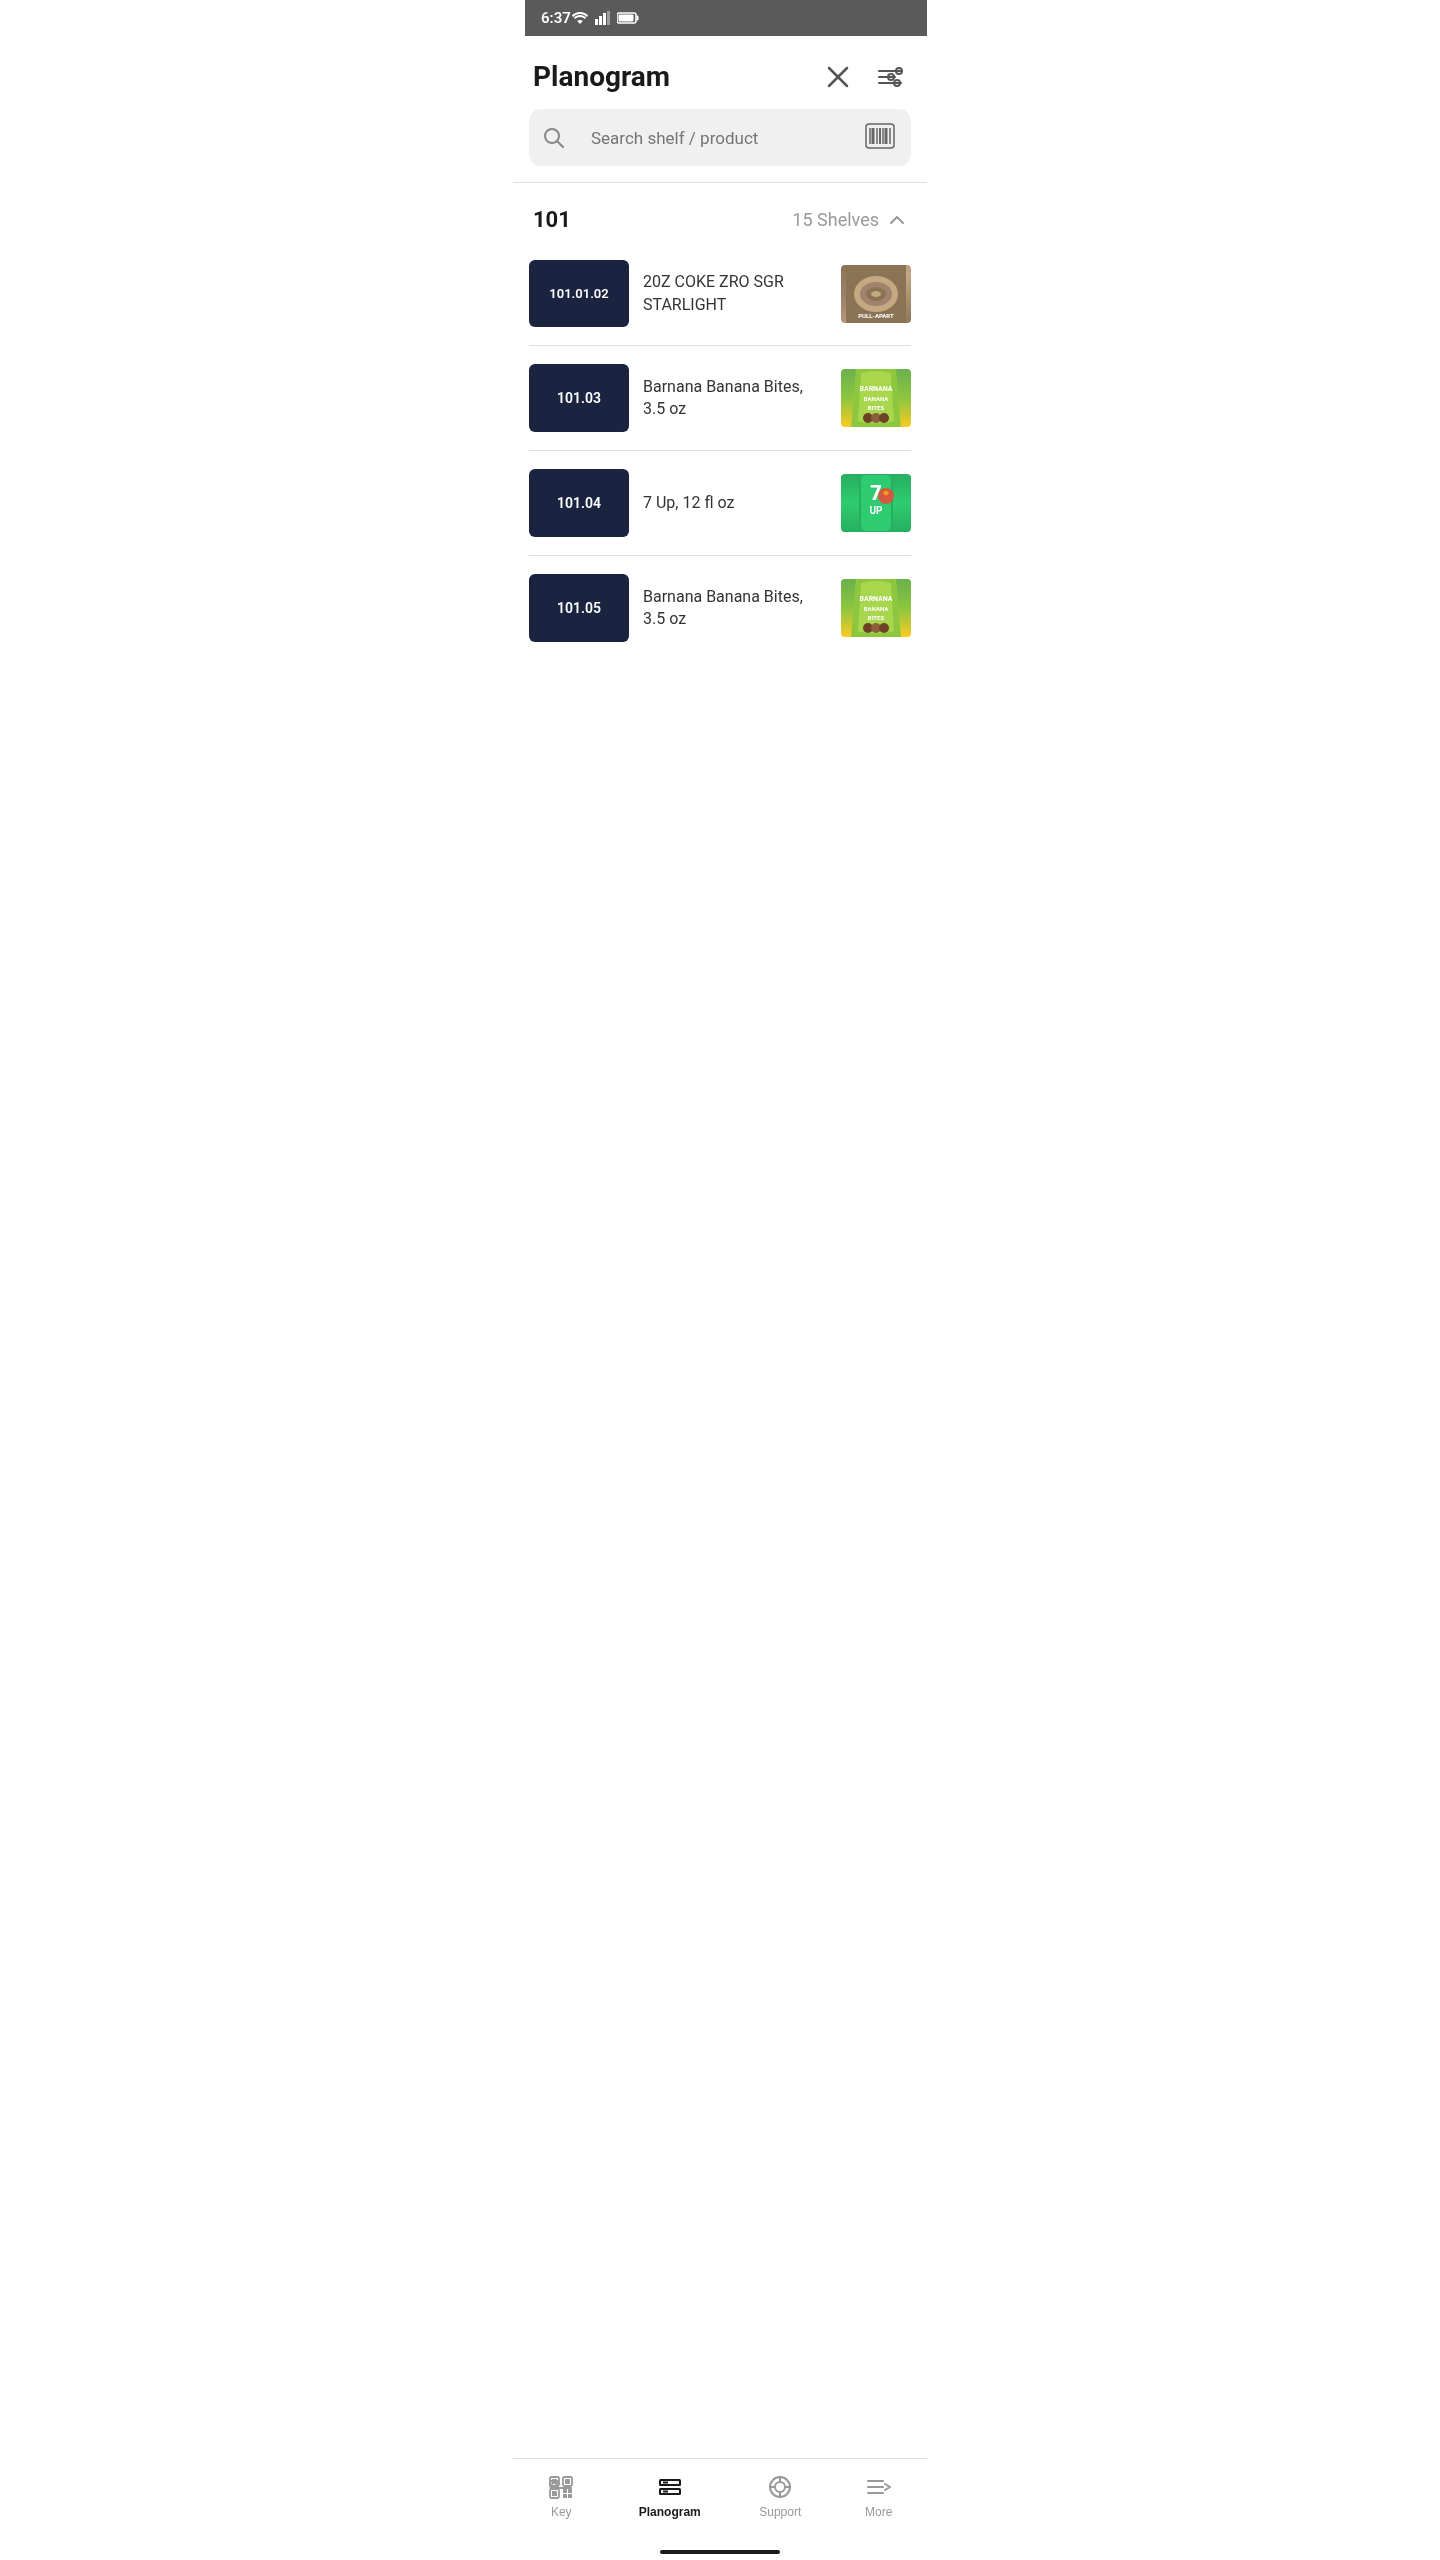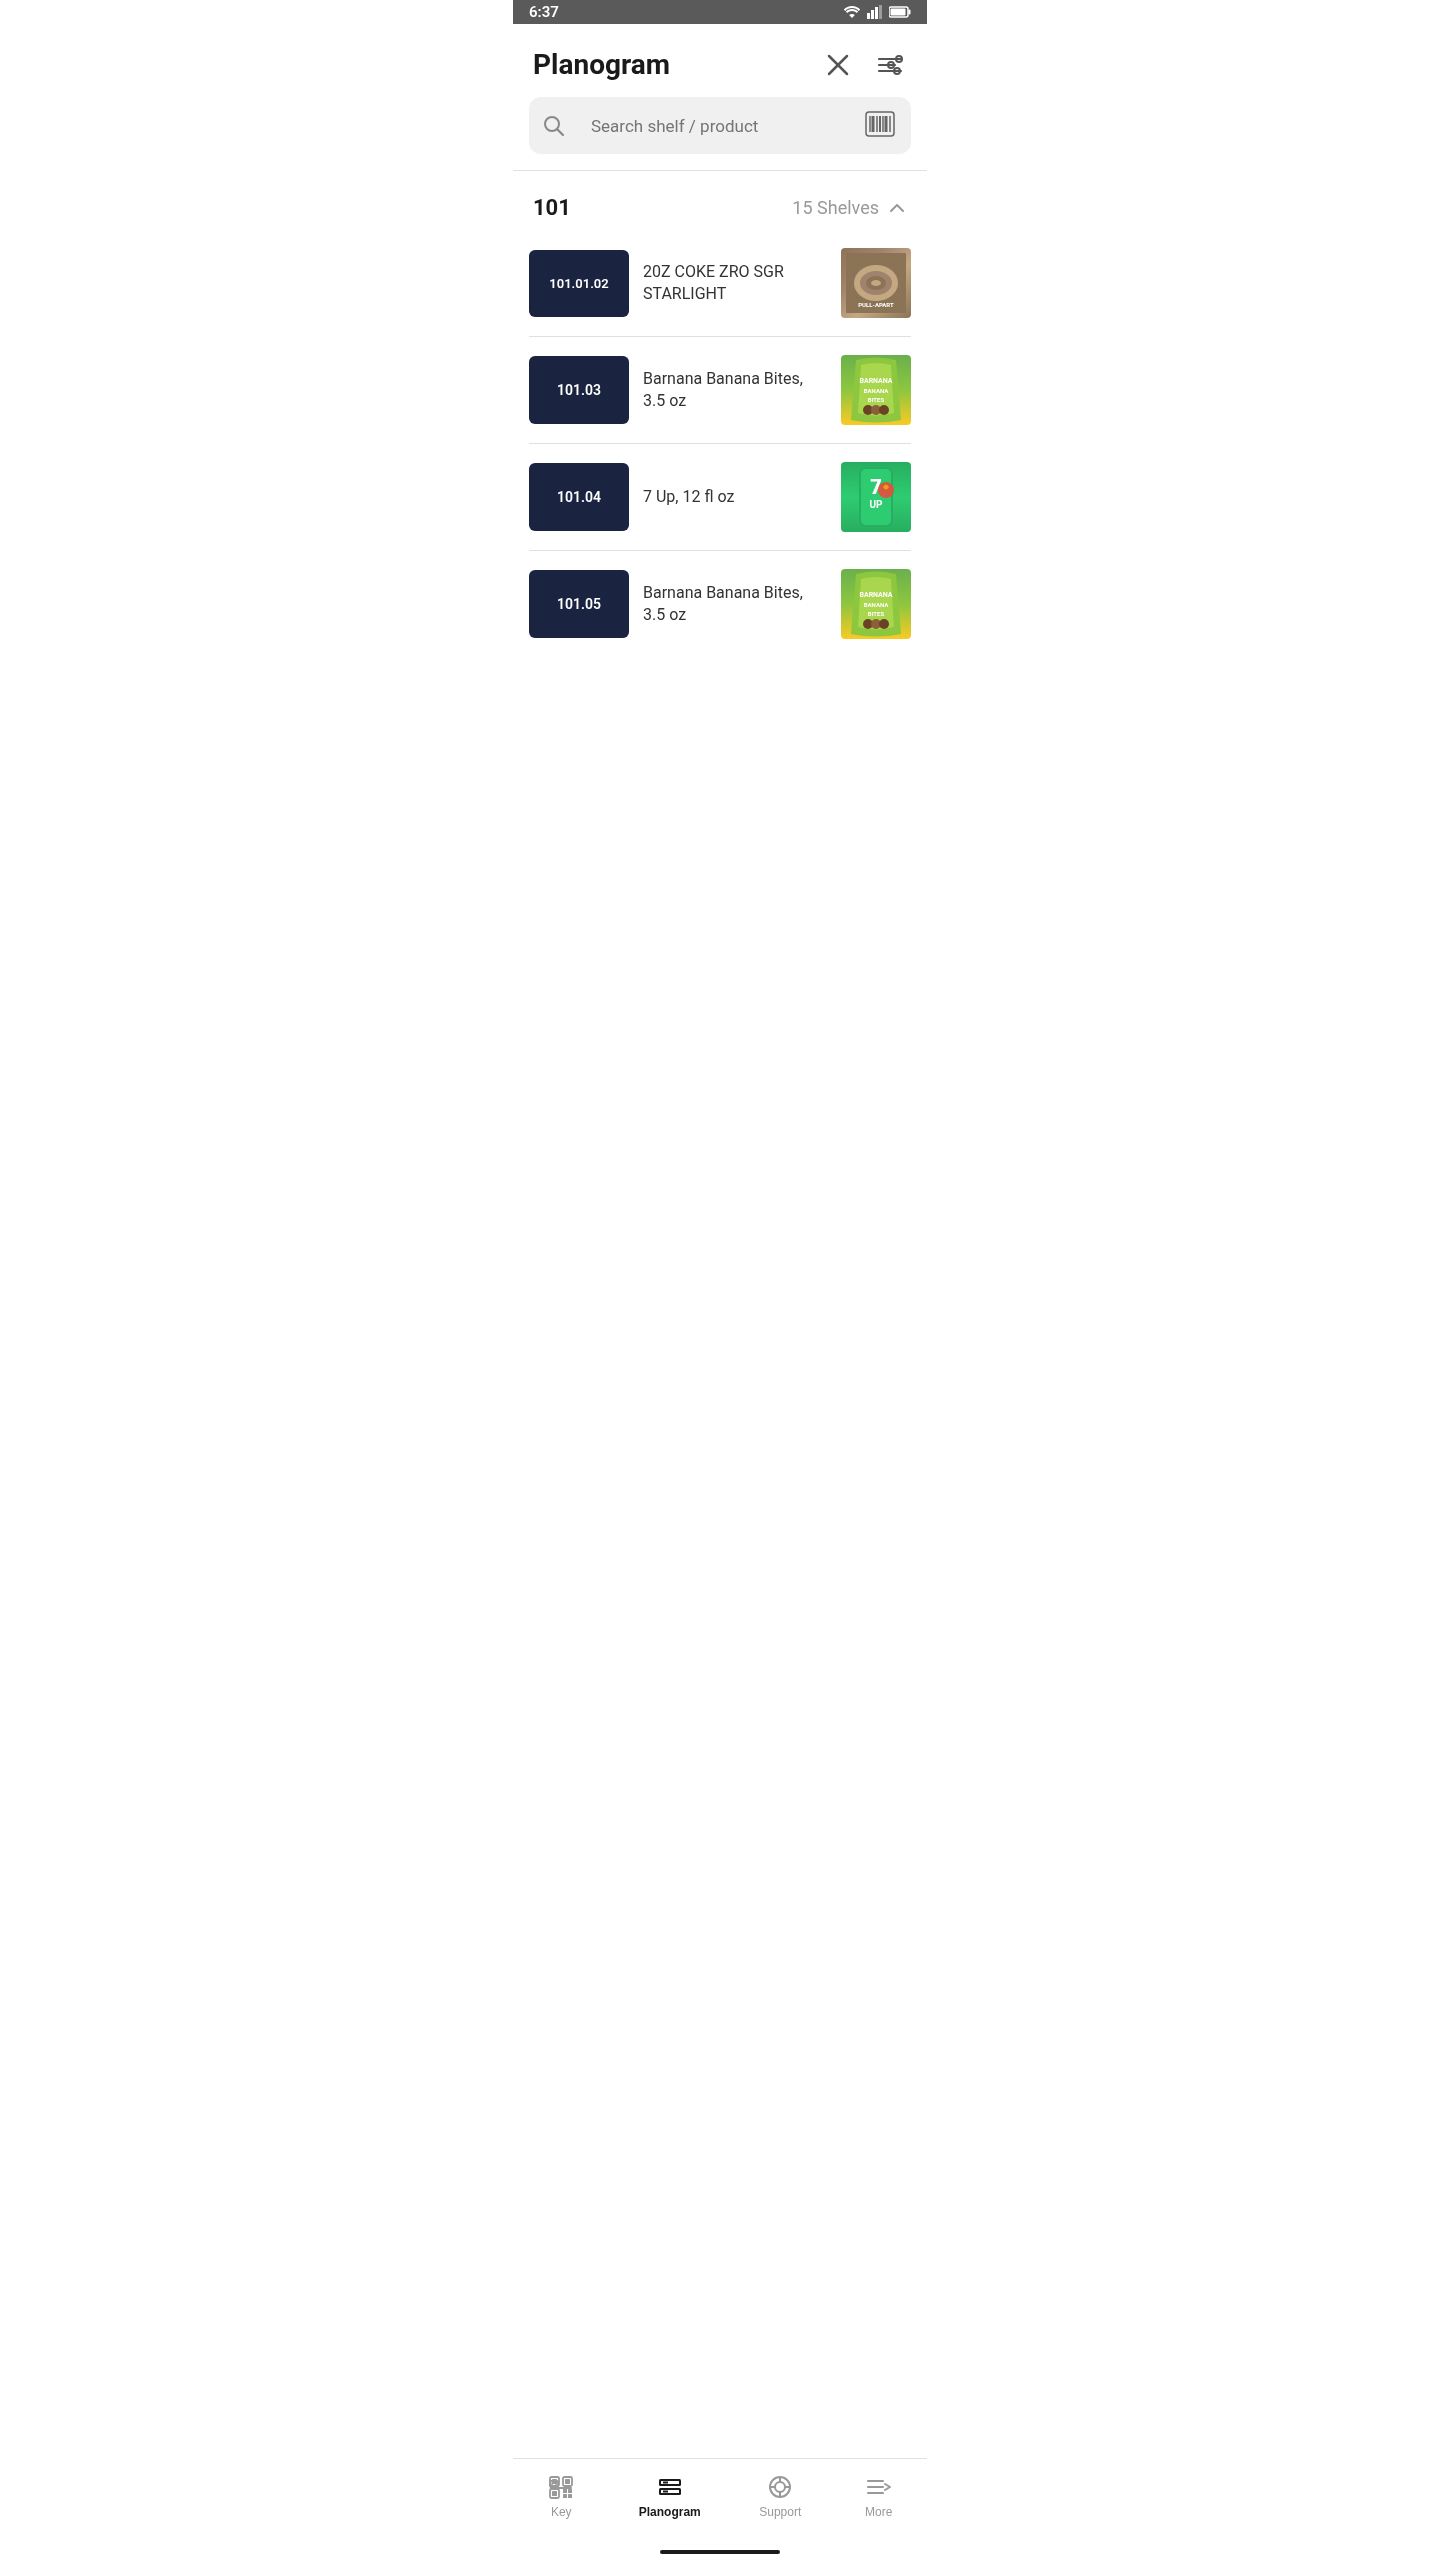--- a/index.html
+++ b/index.html
@@ -15,25 +15,25 @@
       width: 414px;
       min-height: 896px;
       margin: 0 auto;
       position: relative;
       overflow-x: hidden;
     }
 
     
     .status-bar {
       background: #5a5a5a;
-      height: 24px;
-      display: flex;
-      align-items: center;
-      justify-content: space-between;
+      height: 36px;
+      display: flex;
+      align-items: center;
       padding: 0 16px;
+      margin-left: 12px;
     }
 
     .status-time {
       color: white;
       font-size: 15px;
       font-weight: 600;
     }
 
     .status-icons {
       display: flex;
@@ -177,21 +177,21 @@
 
     .product-name {
       flex: 1;
       font-size: 16px;
       color: #333;
       line-height: 1.4;
     }
 
     .product-image {
       width: 70px;
-      height: 70px;
+      height: 58px;
       flex-shrink: 0;
       border-radius: 4px;
       overflow: hidden;
       display: flex;
       align-items: center;
       justify-content: center;
     }
 
     
     .img-cinnamon-roll {

